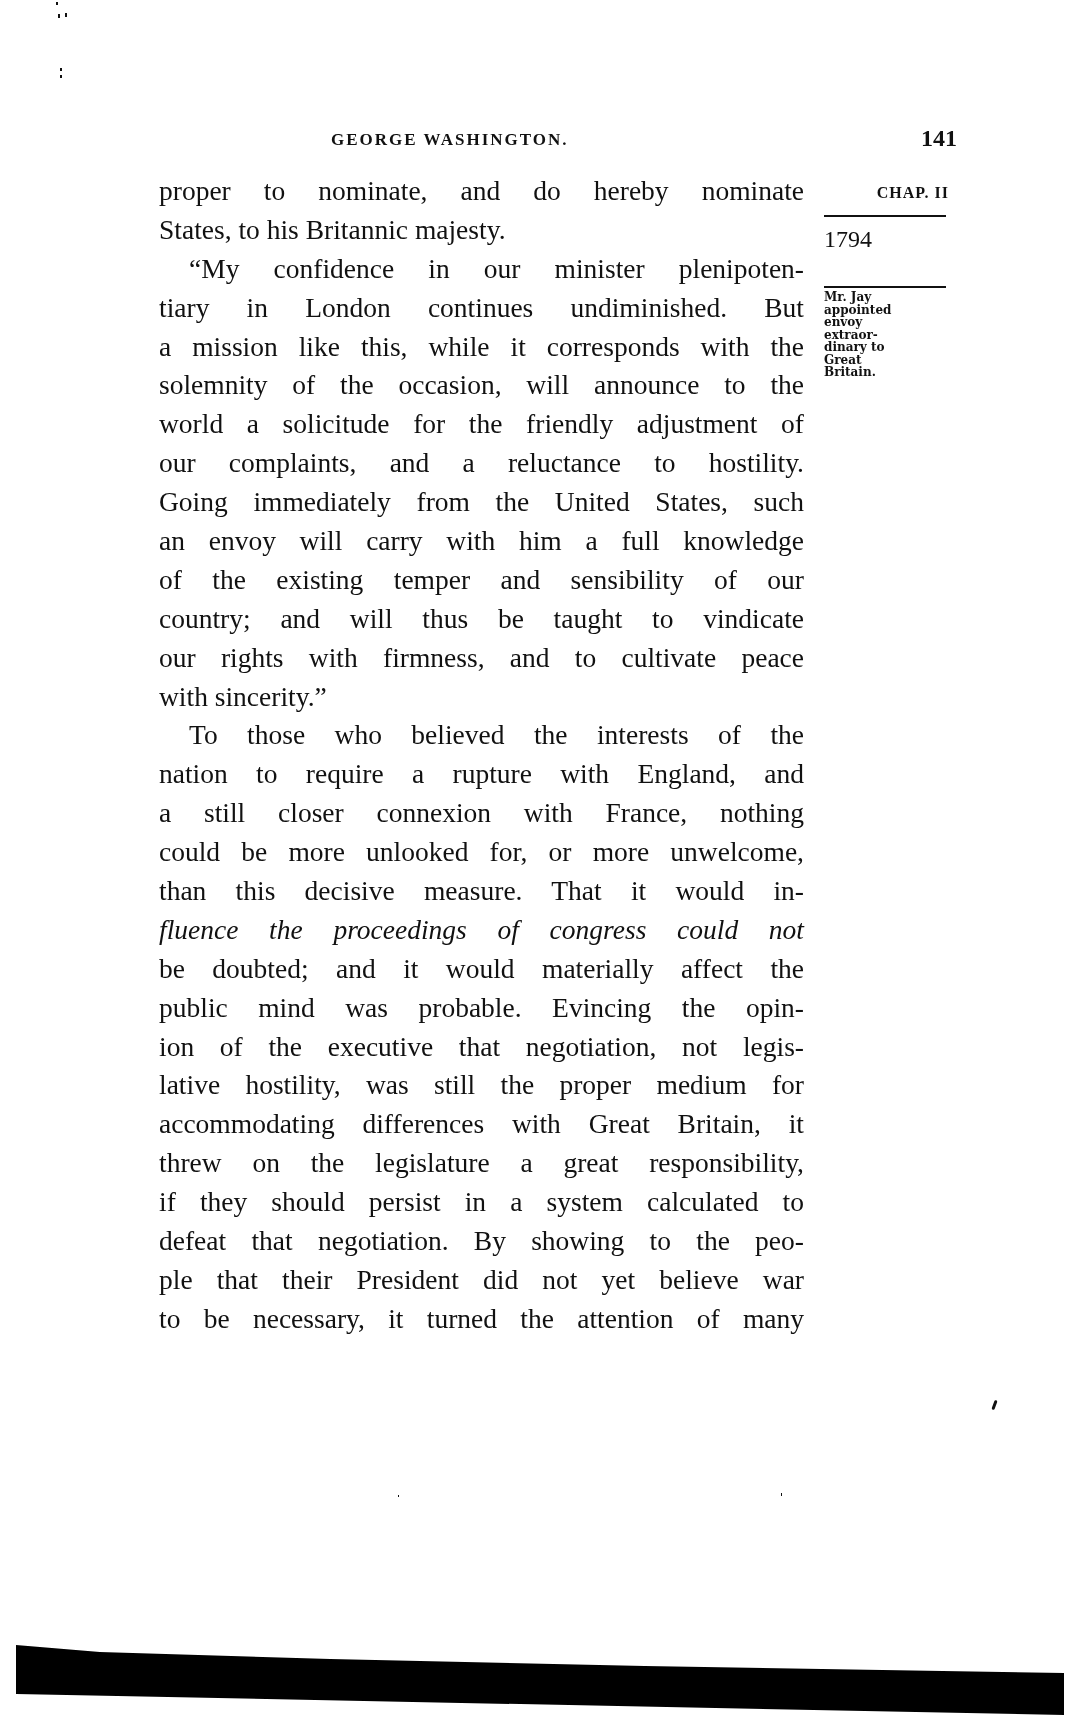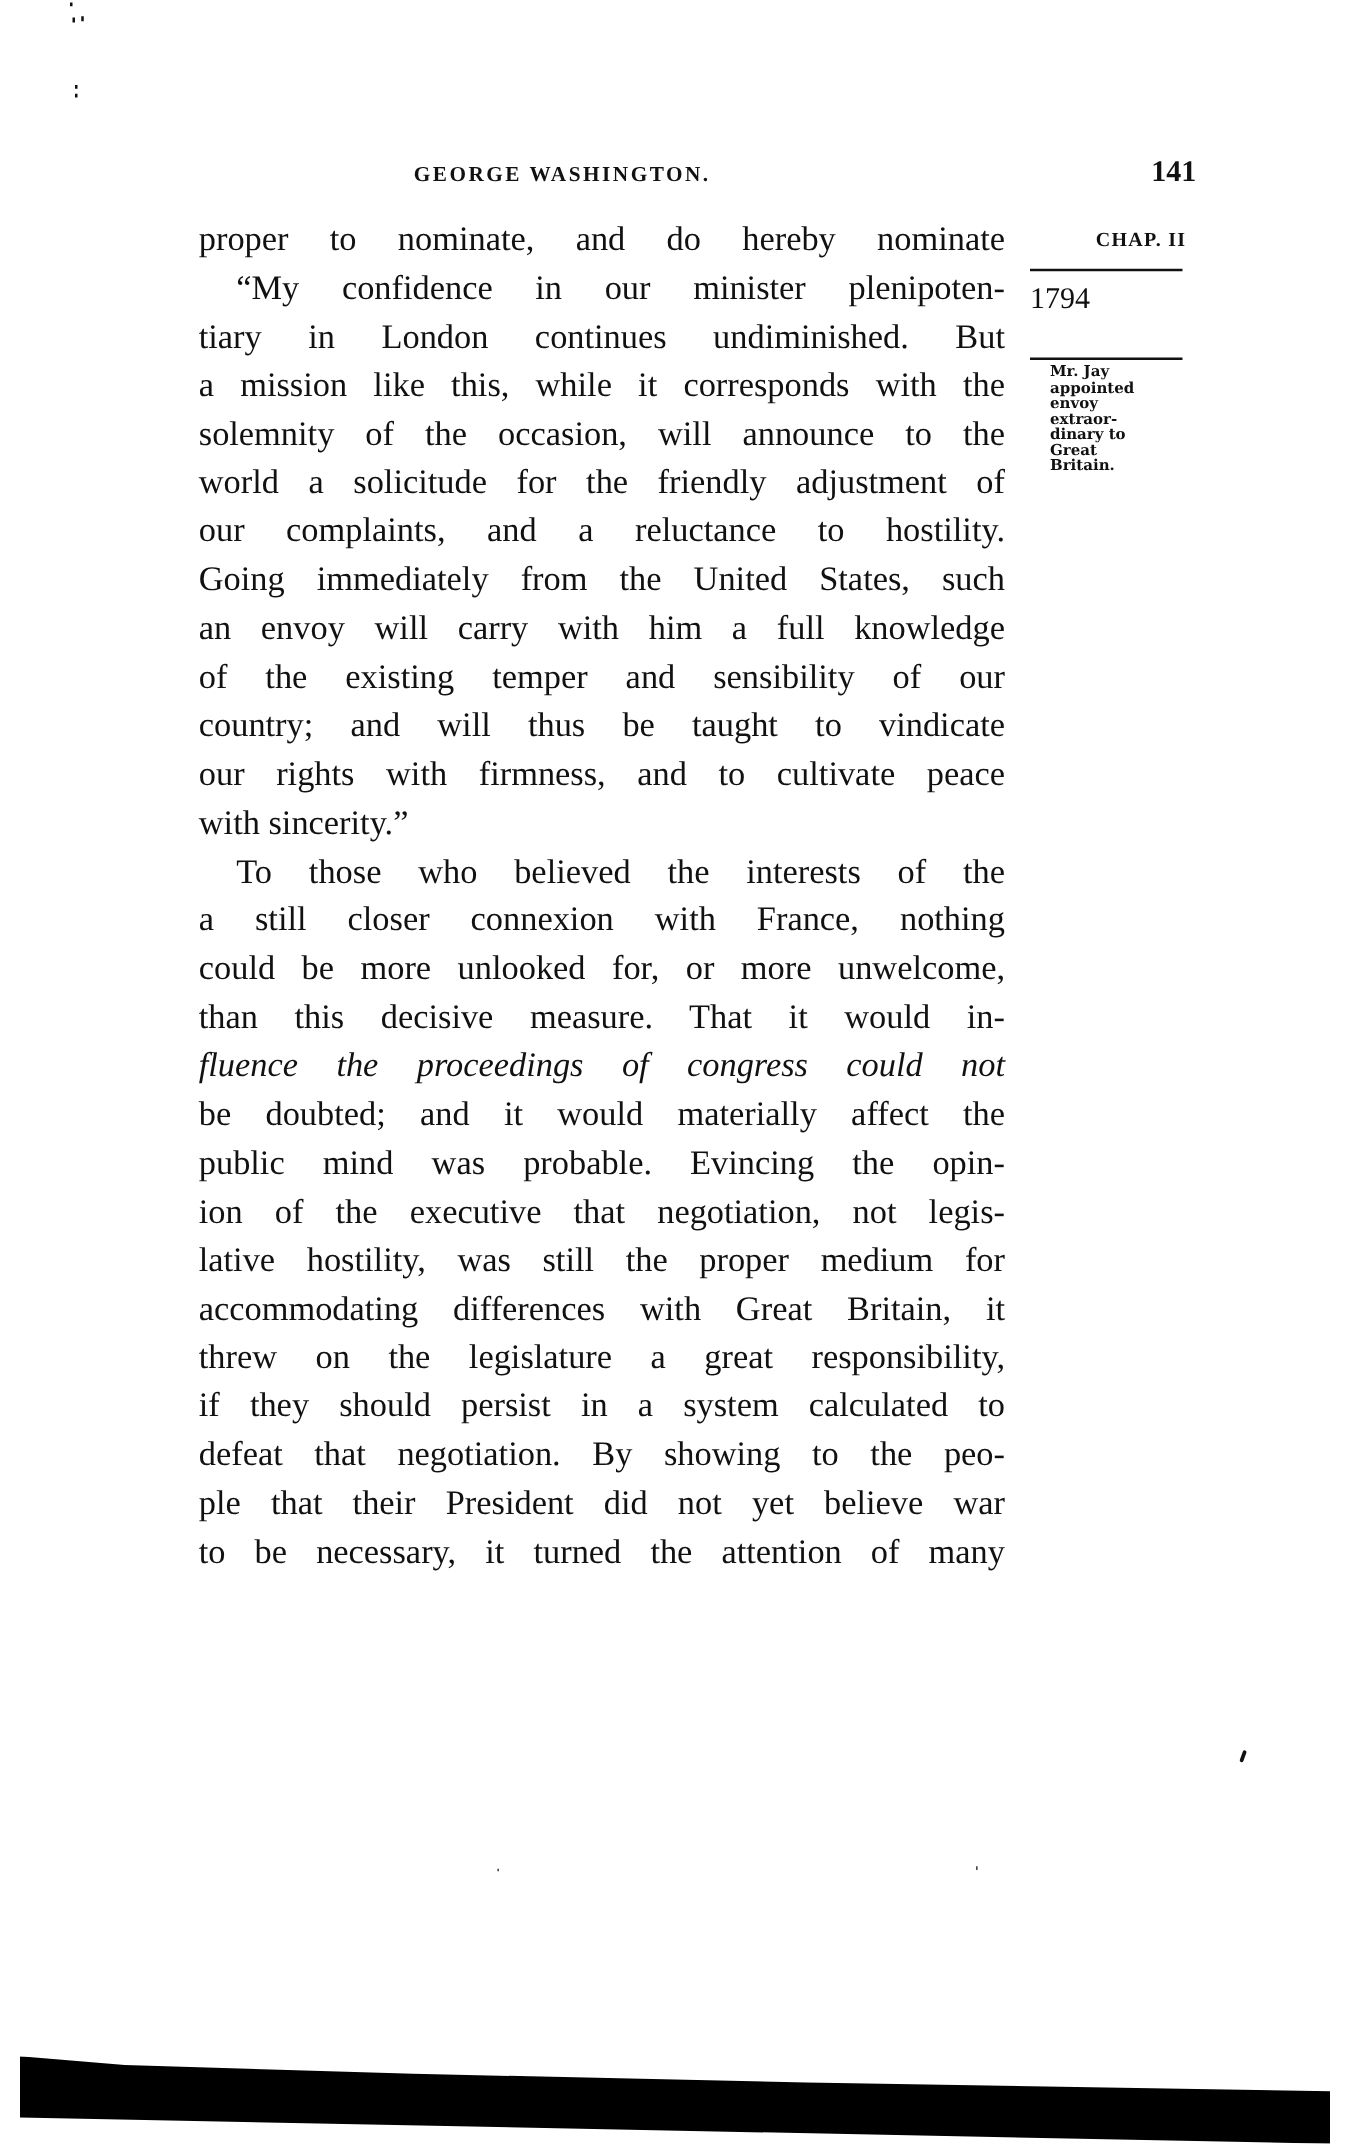--- a/index.html
+++ b/index.html
@@ -90,21 +90,20 @@
       left: 808px;
       top: 291px;
       width: 100px;
       font-family: "DejaVu Serif", serif;
       font-size: 12px;
       line-height: 12.5px;
       font-weight: bold;
     }
     .sidenote-margin span {
       display: block;
-      margin-left: 16px;
     }
     .speck {
       position: absolute;
       background: #111111;
     }
     .bottom-band {
       position: absolute;
       left: 0;
       top: 1645px;
       width: 1048px;
@@ -131,33 +130,35 @@
     <span>appointed</span>
     <span>envoy</span>
     <span>extraor-</span>
     <span>dinary to</span>
     <span>Great</span>
     <span>Britain.</span>
   </div>
 
   <div class="body-text">
     <span class="line">proper to nominate, and do hereby nominate</span>
+    <span class="line last">States, to his Britannic majesty.</span>
     <span class="line indent">“My confidence in our minister plenipoten-</span>
     <span class="line">tiary in London continues undiminished.  But</span>
     <span class="line">a mission like this, while it corresponds with the</span>
     <span class="line">solemnity of the occasion, will announce to the</span>
     <span class="line">world a solicitude for the friendly adjustment of</span>
     <span class="line">our complaints, and a reluctance to hostility.</span>
     <span class="line">Going immediately from the United States, such</span>
     <span class="line">an envoy will carry with him a full knowledge</span>
     <span class="line">of the existing temper and sensibility of our</span>
     <span class="line">country; and will thus be taught to vindicate</span>
     <span class="line">our rights with firmness, and to cultivate peace</span>
     <span class="line last">with sincerity.”</span>
     <span class="line indent">To those who believed the interests of the</span>
+    <span class="line">nation to require a rupture with England, and</span>
     <span class="line">a still closer connexion with France, nothing</span>
     <span class="line">could be more unlooked for, or more unwelcome,</span>
     <span class="line">than this decisive measure.  That it would in-</span>
     <span class="line" style="font-style:italic">fluence the proceedings of congress could not</span>
     <span class="line">be doubted; and it would materially affect the</span>
     <span class="line">public mind was probable.  Evincing the opin-</span>
     <span class="line">ion of the executive that negotiation, not legis-</span>
     <span class="line">lative hostility, was still the proper medium for</span>
     <span class="line">accommodating differences with Great Britain, it</span>
     <span class="line">threw on the legislature a great responsibility,</span>

